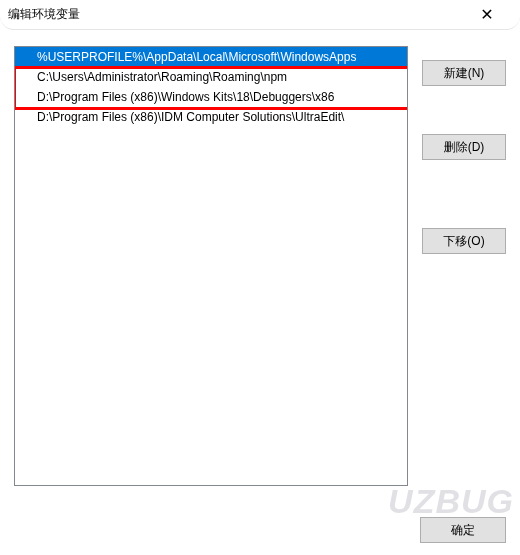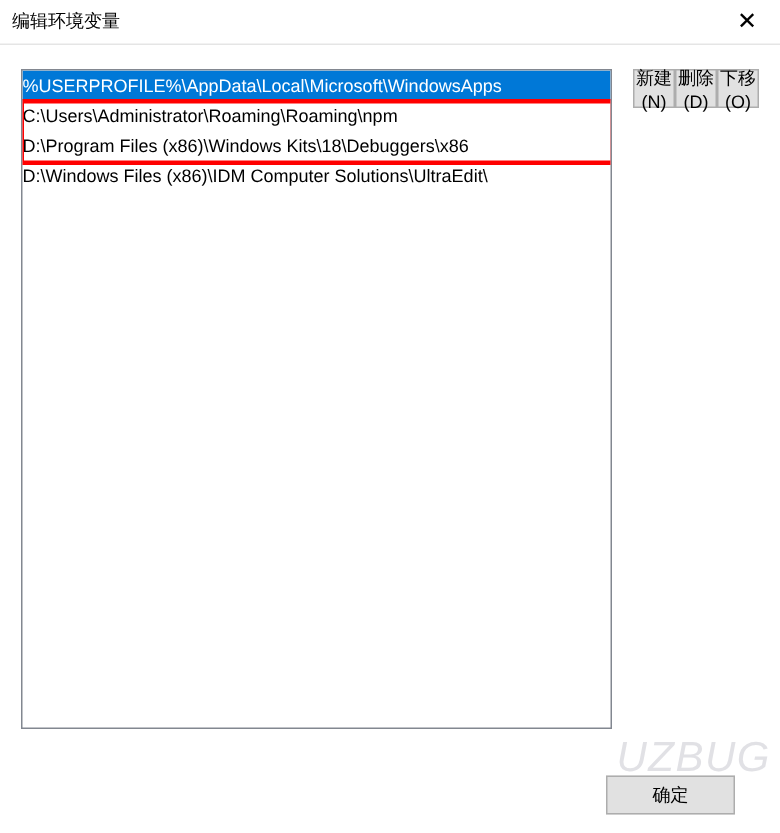--- a/index.html
+++ b/index.html
@@ -10,22 +10,23 @@
     font-size: 12px;
     background: #fff;
     color: #000;
     overflow: hidden;
   }
   .titlebar {
     display: flex;
     align-items: center;
     justify-content: space-between;
     height: 30px;
-    padding: 0 10px 0 8px;
+    padding: 0 21px 0 8px;
     border-bottom: 1px solid #e5e5e5;
+    border-radius: 14px;
   }
   .titlebar-title { font-size: 12px; }
   .close-x {
     font-size: 16px;
     line-height: 1;
     width: 24px; text-align: center;
     cursor: pointer;
   }
   .body-area {
     position: relative;
@@ -38,71 +39,72 @@
     width: 395px;
     height: 440px;
     border: 1px solid #828790;
     background: #fff;
     overflow: hidden;
     position: relative;
   }
   .list-item {
     height: 20px;
     line-height: 20px;
-    padding: 0 0;
+    padding: 0 22px;
     white-space: nowrap;
     overflow: hidden;
     text-overflow: clip;
     font-size: 12px;
     cursor: default;
   }
   .list-item.selected {
     background: #0078d7;
     color: #fff;
   }
   .red-highlight-box {
     position: absolute;
     border: 3px solid #ff0000;
     pointer-events: none;
   }
   .button-col {
     display: flex;
-    flex-direction: row;
+    flex-direction: column;
     gap: 0;
     width: 84px;
+    margin-top: 14px;
   }
   .btn {
     width: 84px;
     height: 26px;
     background: #e1e1e1;
     border: 1px solid #adadad;
     font-size: 12px;
     font-family: inherit;
     cursor: pointer;
     padding: 0;
     display: flex;
     align-items: center;
     justify-content: center;
   }
   .spacer-sm { height: 16px; }
   .spacer-lg { height: 52px; }
   .footer {
     position: absolute;
-    right: 30px;
+    right: 14px;
     bottom: 12px;
     display: flex;
     gap: 10px;
   }
   .footer .btn { width: 86px; }
   .watermark {
     position: absolute;
     right: 6px;
     bottom: 34px;
-    font-size: 28px;
-    font-weight: 400;
+    font-size: 34px;
+    font-weight: 700;
     font-style: italic;
     color: rgba(170,170,180,0.35);
     letter-spacing: 1px;
     pointer-events: none;
     user-select: none;
   }
 </style>
 </head>
 <body>
 
@@ -110,21 +112,21 @@
   <span class="titlebar-title">编辑环境变量</span>
   <span class="close-x">✕</span>
 </div>
 
 <div class="body-area">
 
   <div class="listbox">
     <div class="list-item selected">%USERPROFILE%\AppData\Local\Microsoft\WindowsApps</div>
     <div class="list-item">C:\Users\Administrator\Roaming\Roaming\npm</div>
     <div class="list-item">D:\Program Files (x86)\Windows Kits\18\Debuggers\x86</div>
-    <div class="list-item">D:\Windows Files (x86)\IDM Computer Solutions\UltraEdit\</div>
+    <div class="list-item">D:\Program Files (x86)\IDM Computer Solutions\UltraEdit\</div>
     <div class="red-highlight-box" style="left:-2px; top:19px; width:397px; height:44px;"></div>
   </div>
 
   <div class="button-col">
     <button class="btn">新建(N)</button>
     <div class="spacer-sm"></div>
     <div class="spacer-sm"></div>
     <div class="spacer-sm"></div>
     <button class="btn">删除(D)</button>
     <div class="spacer-lg"></div>

